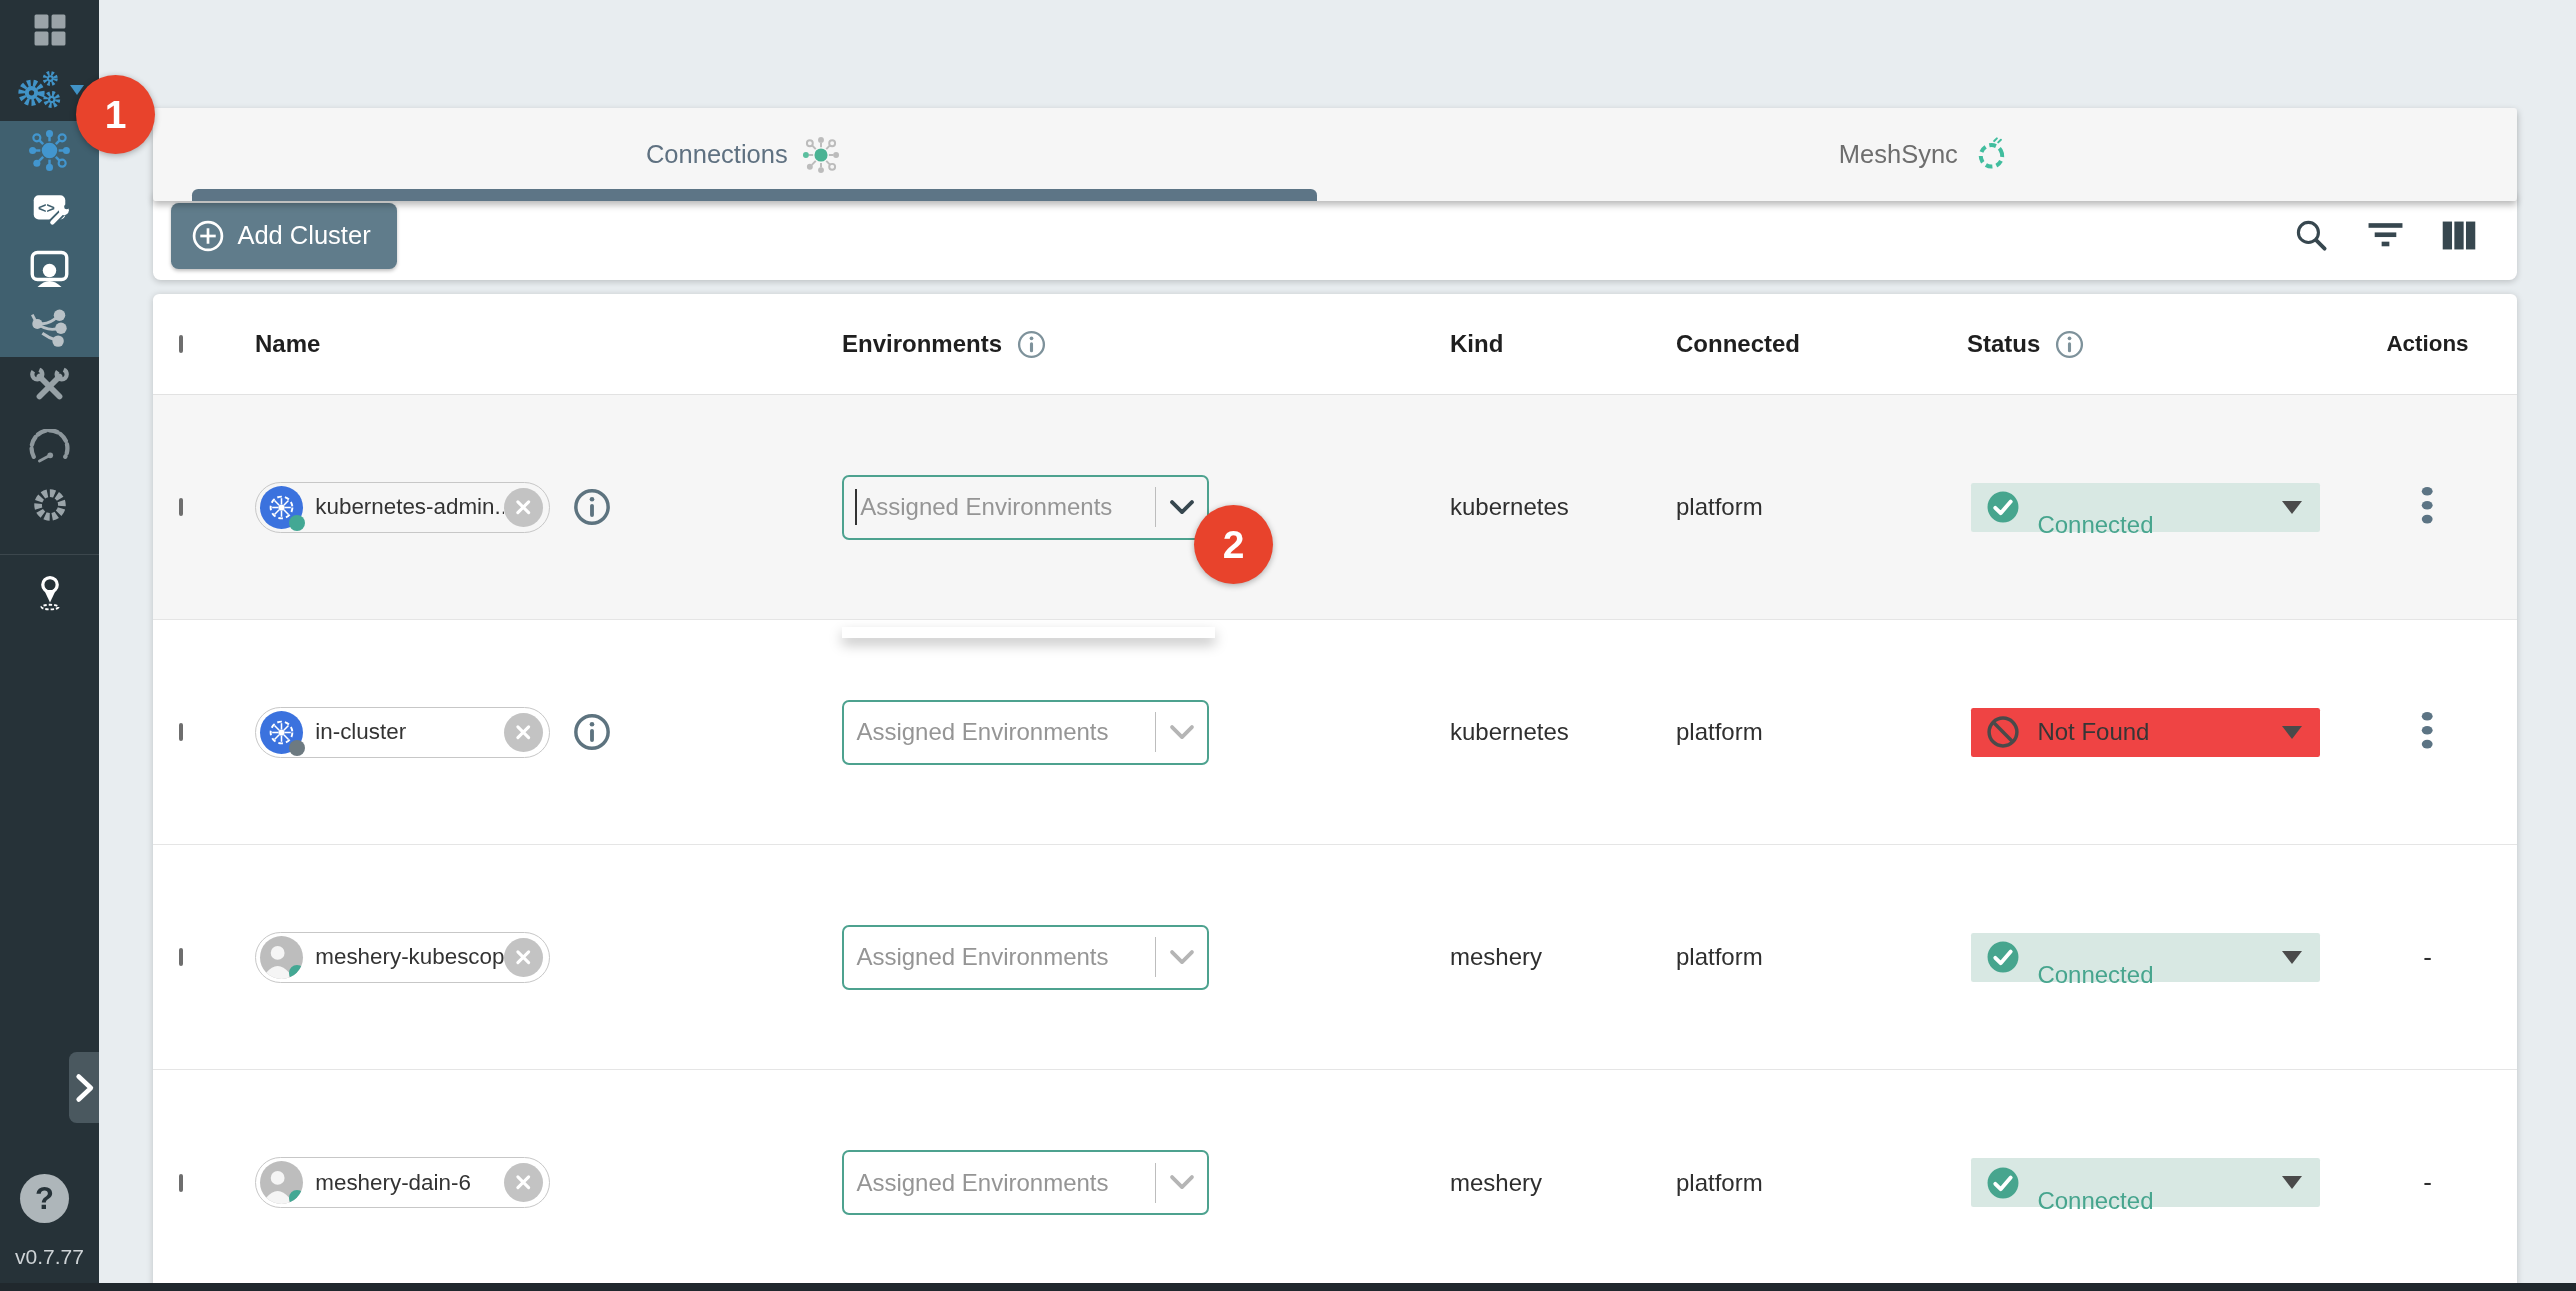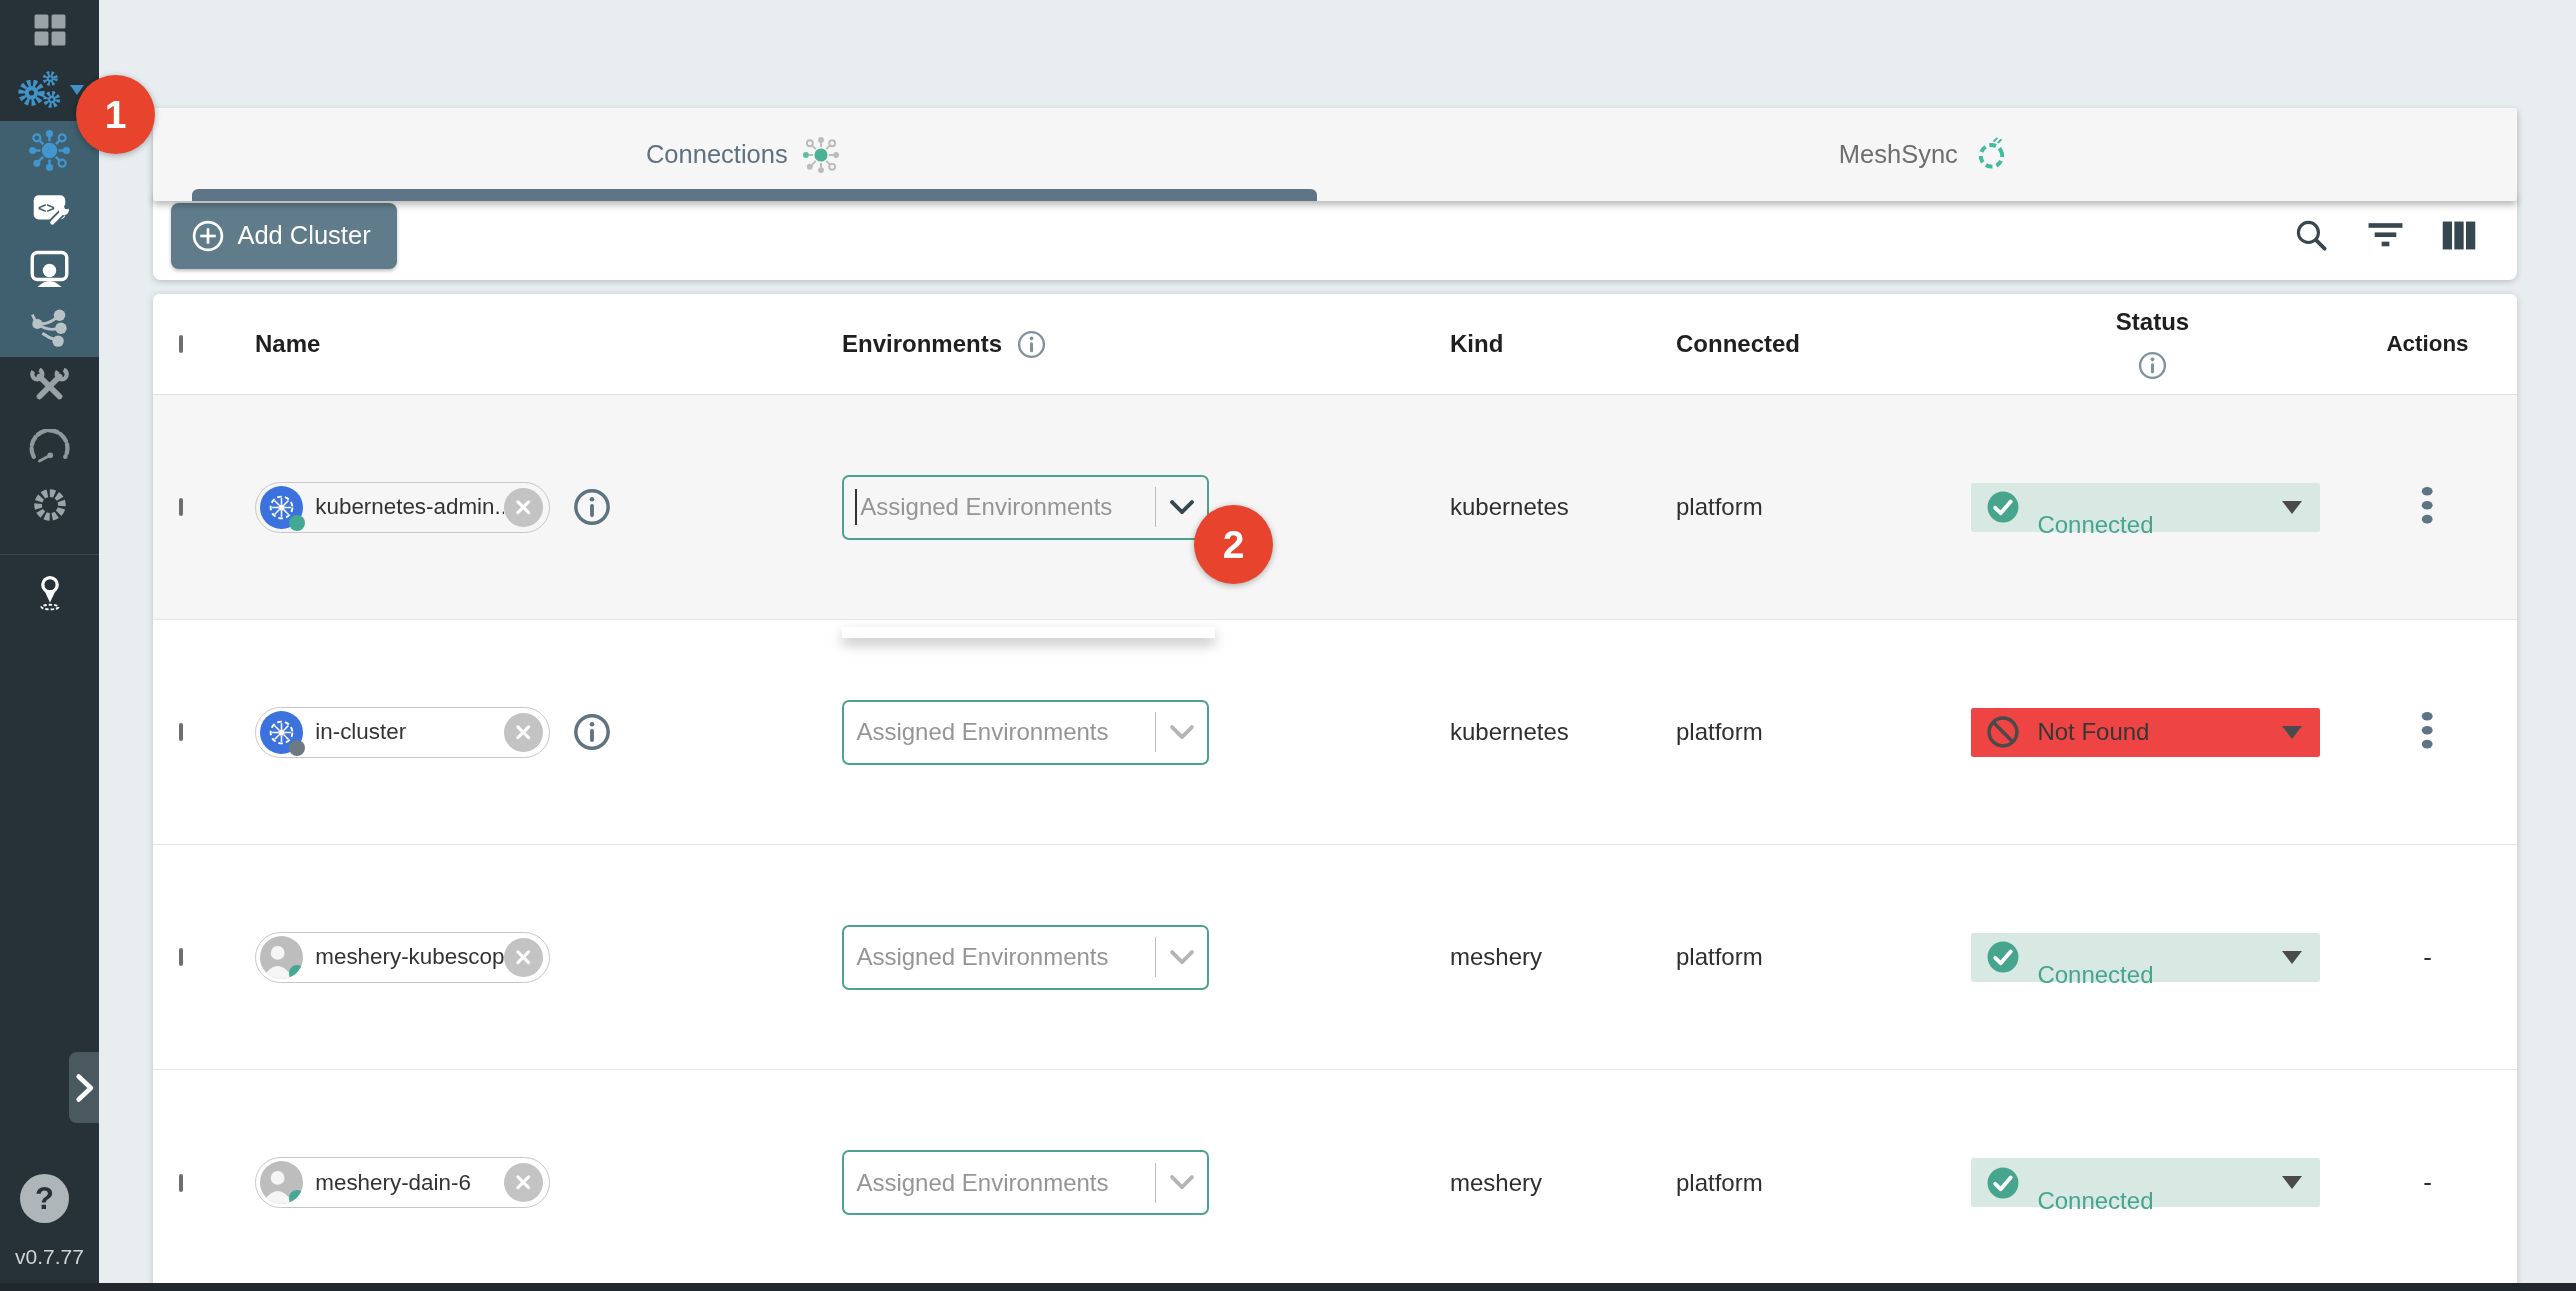--- a/index.html
+++ b/index.html
@@ -302,21 +302,21 @@
           <circle cx="20" cy="12" r="2.4" fill="#7e929b"></circle>
             <rect x="18" y="17" width="4" height="13" rx="2" fill="#7e929b"></rect>
         </svg>
       </div>
       <div class="hcell c-kind">
           <span>Kind</span>
         </div>
       <div class="hcell c-cat">
           <span>Connected</span>
         </div>
-      <div class="hcell c-status" style="padding-left:23px;flex-direction:column;">
+      <div class="hcell c-status" style="padding-left:23px;">
         <span>Status</span>
         <svg width="31" height="31" viewBox="0 0 40 40">
           <circle cx="20" cy="20" r="16" fill="none" stroke="#7e929b" stroke-width="3"></circle>
           <circle cx="20" cy="12" r="2.4" fill="#7e929b"></circle>
             <rect x="18" y="17" width="4" height="13" rx="2" fill="#7e929b"></rect>
         </svg>
       </div>
       <div class="hcell c-act" style="font-size:22.4px;">
           <span>Actions</span>
         </div>

